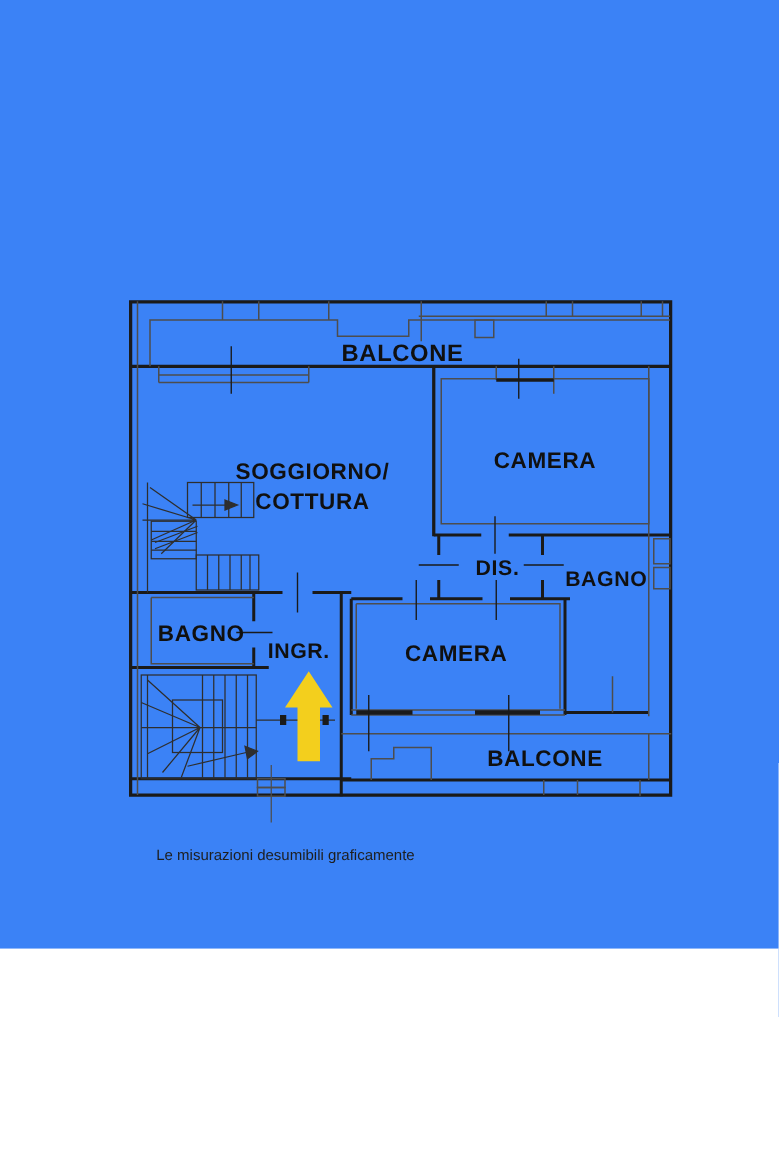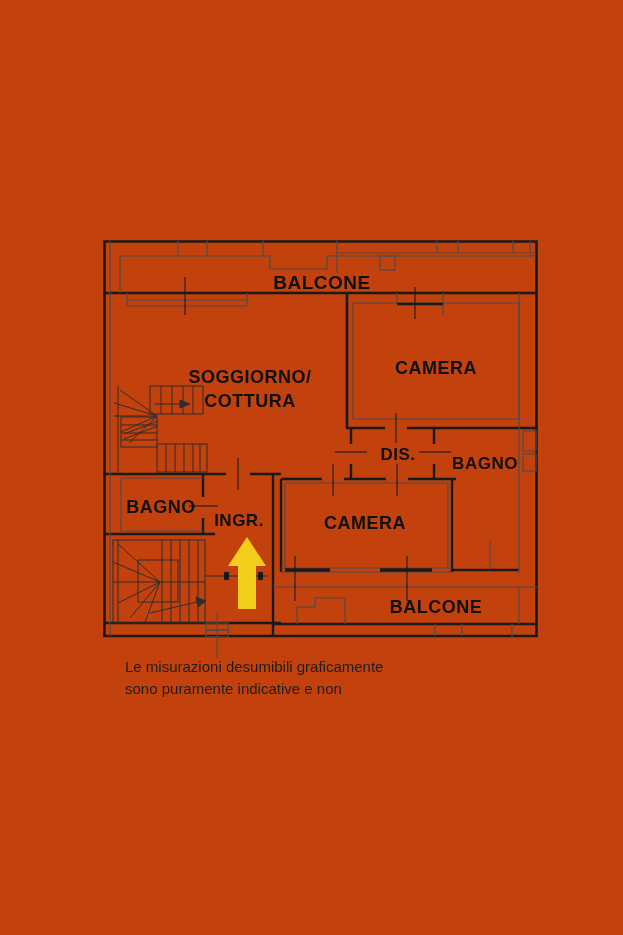--- a/index.html
+++ b/index.html
@@ -1,27 +1,27 @@
 <!DOCTYPE html>
 <html><head>
 <meta charset="utf-8">
 <style>
   html,body{margin:0;padding:0;background:#ffffff;}
   .screen{
-    position:relative;width:623px;height:935px;background:#c2410c;overflow:hidden;
+    position:relative;width:623px;height:759px;background:#3b82f6;overflow:hidden;
     font-family:"Liberation Sans", sans-serif;
   }
   .plan-wrap{position:absolute;left:0;top:0;width:623px;height:935px;}
   svg text{
     font-family:"Liberation Sans", sans-serif;
     font-weight:bold;fill:#101010;letter-spacing:0.5px;
   }
   .disclaimer{
-    position:absolute;left:125px;top:656px;width:360px;
-    font-size:15px;line-height:22px;color:#1e1e1e;font-weight:400;
+    position:absolute;left:125px;top:673px;width:360px;
+    font-size:12px;line-height:22px;color:#1e1e1e;font-weight:400;
   }
   .disclaimer div{white-space:nowrap;}
 </style>
 </head>
 <body>
 
 <div class="screen">
   <div class="plan-wrap">
     <svg width="623" height="935" viewBox="0 0 623 935">
 
@@ -161,15 +161,14 @@
         <text x="161" y="513" font-size="18" text-anchor="middle">BAGNO</text>
         <text x="239" y="526" font-size="17" text-anchor="middle">INGR.</text>
         <text x="365" y="529" font-size="18" text-anchor="middle">CAMERA</text>
         <text x="436" y="613" font-size="18" text-anchor="middle">BALCONE</text>
       </g>
     </svg>
   </div>
 
   <div class="disclaimer">
     <div>Le misurazioni desumibili graficamente</div>
-    <div>sono puramente indicative e non</div>
   </div>
 </div>
 
 </body></html>

